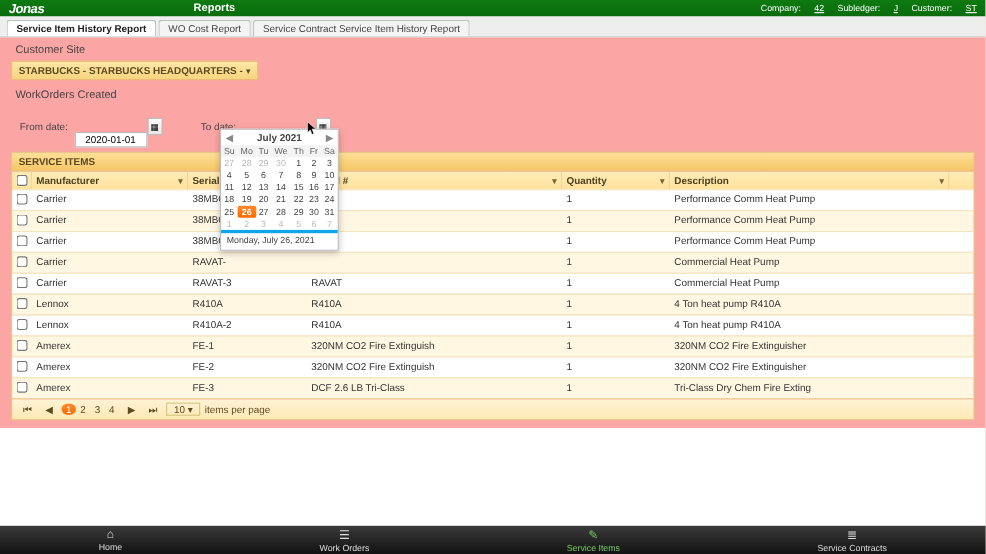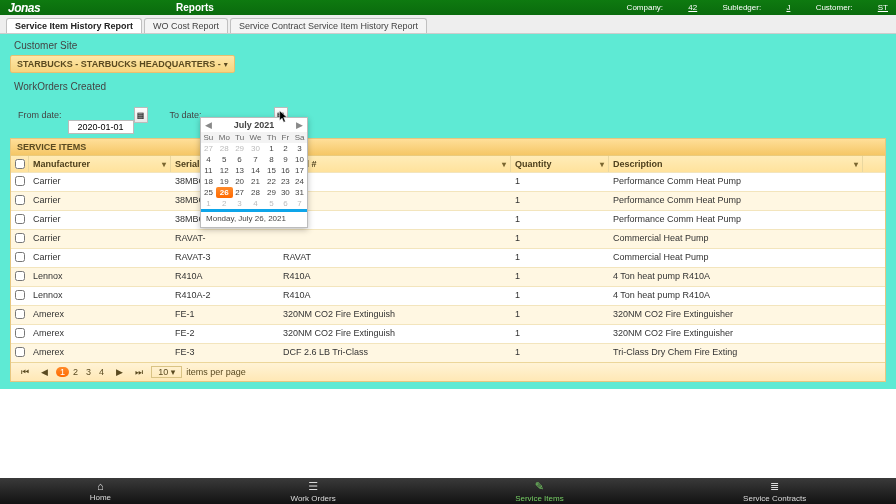--- a/index.html
+++ b/index.html
@@ -1,25 +1,25 @@
 <!DOCTYPE html>
 <html><head>
 <meta charset="utf-8">
 <style>
   * { box-sizing: border-box; margin: 0; padding: 0; }
   html, body { width: 896px; height: 504px; font-family: Arial, sans-serif; font-size: 10px; overflow: hidden; }
   .topbar { height: 15px; background: linear-gradient(#0e7a10,#0a6b0d); color: #fff; display: flex; align-items: center; padding: 0 8px; }
   .topbar .logo { font-style: italic; font-weight: bold; font-size: 12px; width: 160px; letter-spacing: -0.5px; }
   .topbar .menu { font-weight: bold; font-size: 10px; padding: 0 8px; }
   .topbar .right { margin-left: auto; font-size: 8px; }
-  .topbar .right span { margin-left: 23px; }
+  .topbar .right span { margin-left: 10px; }
   .tabstrip { height: 19px; background: #eee; border-bottom: 1px solid #ccc; display: flex; padding-top: 3px; padding-left: 6px; gap: 2px;}
   .tabstrip .tab { font-size: 9px; border: 1px solid #c0c0c0; border-bottom: none; padding: 2px 8px; background: #f4f4f4; color: #444; border-radius: 3px 3px 0 0; }
   .tabstrip .tab.active { background: #fff; font-weight: bold; color:#222; }
-  .content { padding: 4px 8px; background: #5eead4; height: 355px; position: relative;}
+  .content { padding: 4px 8px; background: #fca5a5; height: 355px; position: relative;}
   .section-label { font-size: 10px; color: #444; margin: 2px 0 4px 6px; }
   .customer-box { border: 1px solid #e8c070; background: linear-gradient(#ffe7a8,#f7d47e); padding: 3px 6px; margin: 0 2px; border-radius: 2px; display: inline-flex; align-items: center; gap: 3px; justify-content: flex-end;}
   .customer-box .txt { font-size: 9px; font-weight: bold; color: #5a4a20;}
   .customer-box .dd { font-size: 8px; color: #5a4a20; }
   .wo-label { font-size: 10px; color: #444; margin: 8px 0 4px 6px; }
   .daterow { display: flex; align-items: center; gap: 6px; margin: 2px 0 4px 10px; position: relative; }
   .daterow label { font-size: 9px; color: #444; }
   .datebox { display: inline-flex; align-items: center; }
   .datebox input { width: 66px; font-size: 9px; padding: 1px 3px; border: 1px solid #bbb; text-align: center; margin-top: 24px;}
   .datebox .calbtn { width: 14px; height: 16px; border: 1px solid #bbb; background: linear-gradient(#fefefe,#e7e7e7); display:inline-flex; align-items:center; justify-content:center; font-size:8px; cursor:pointer;}
@@ -89,21 +89,21 @@
     <span class="txt">STARBUCKS - STARBUCKS HEADQUARTERS -</span>
     <span class="dd">▾</span>
   </div>
   <div class="wo-label">WorkOrders Created</div>
   <div class="daterow">
     <label>From date:</label>
     <span class="datebox">
       <input value="2020-01-01" style="">
       <span class="calbtn">▦</span>
     </span>
-    <label style="margin-left:16px;">To date:</label>
+    <label style="margin-left:29px;">To date:</label>
     <span class="datebox">
       <input value="2021-07-26" style="">
       <span class="calbtn">▦</span>
     </span>
   </div>
 
   <div class="gridwrap">
     <div class="gridtitle">SERVICE ITEMS</div>
     <div class="hdrow">
       <div class="cell cb">

